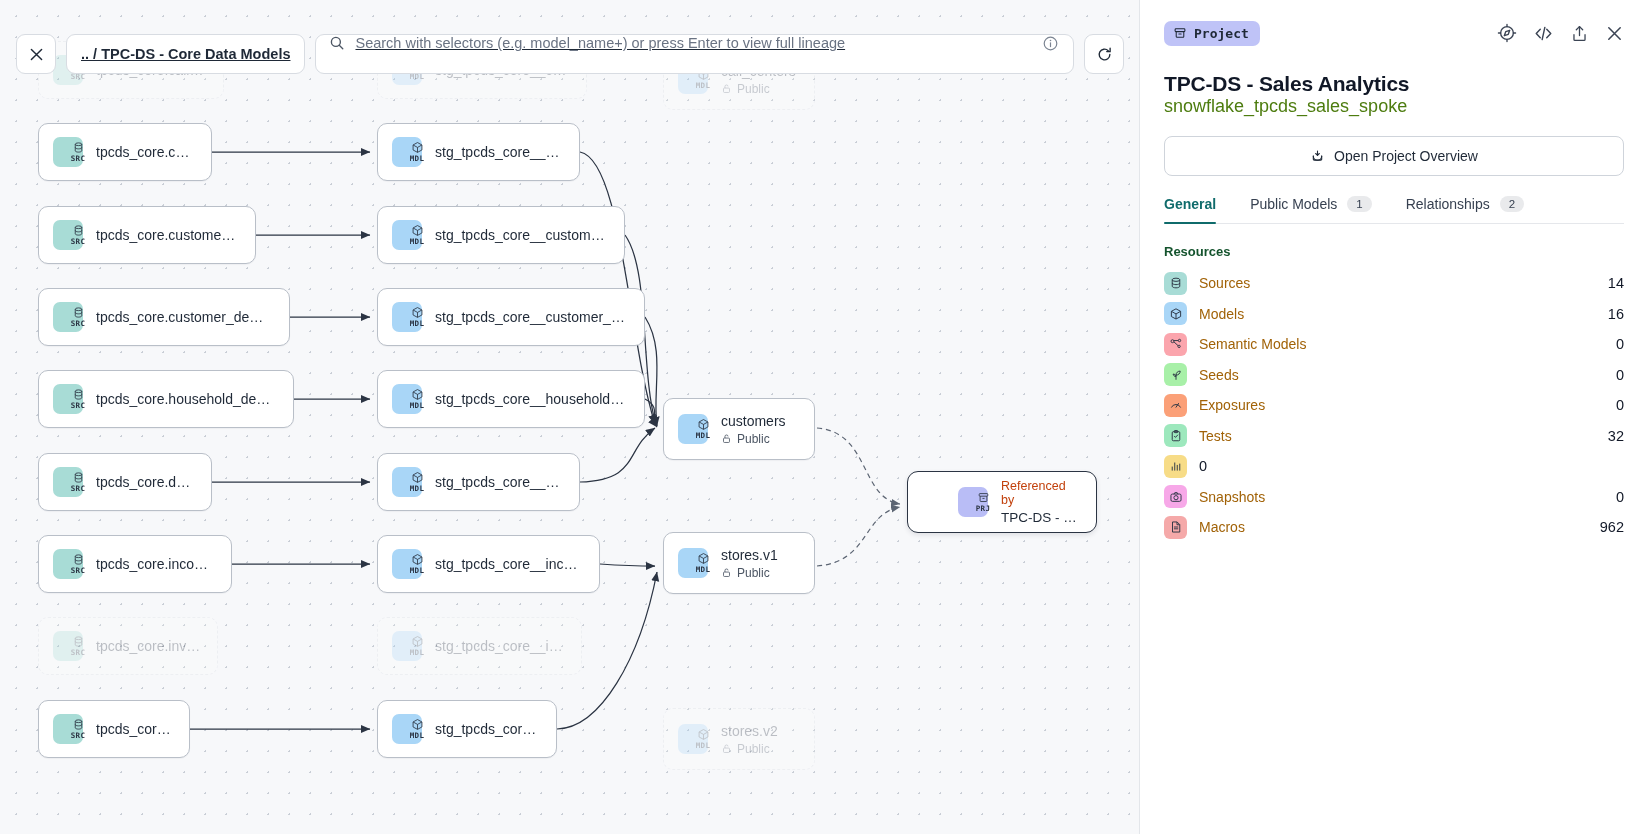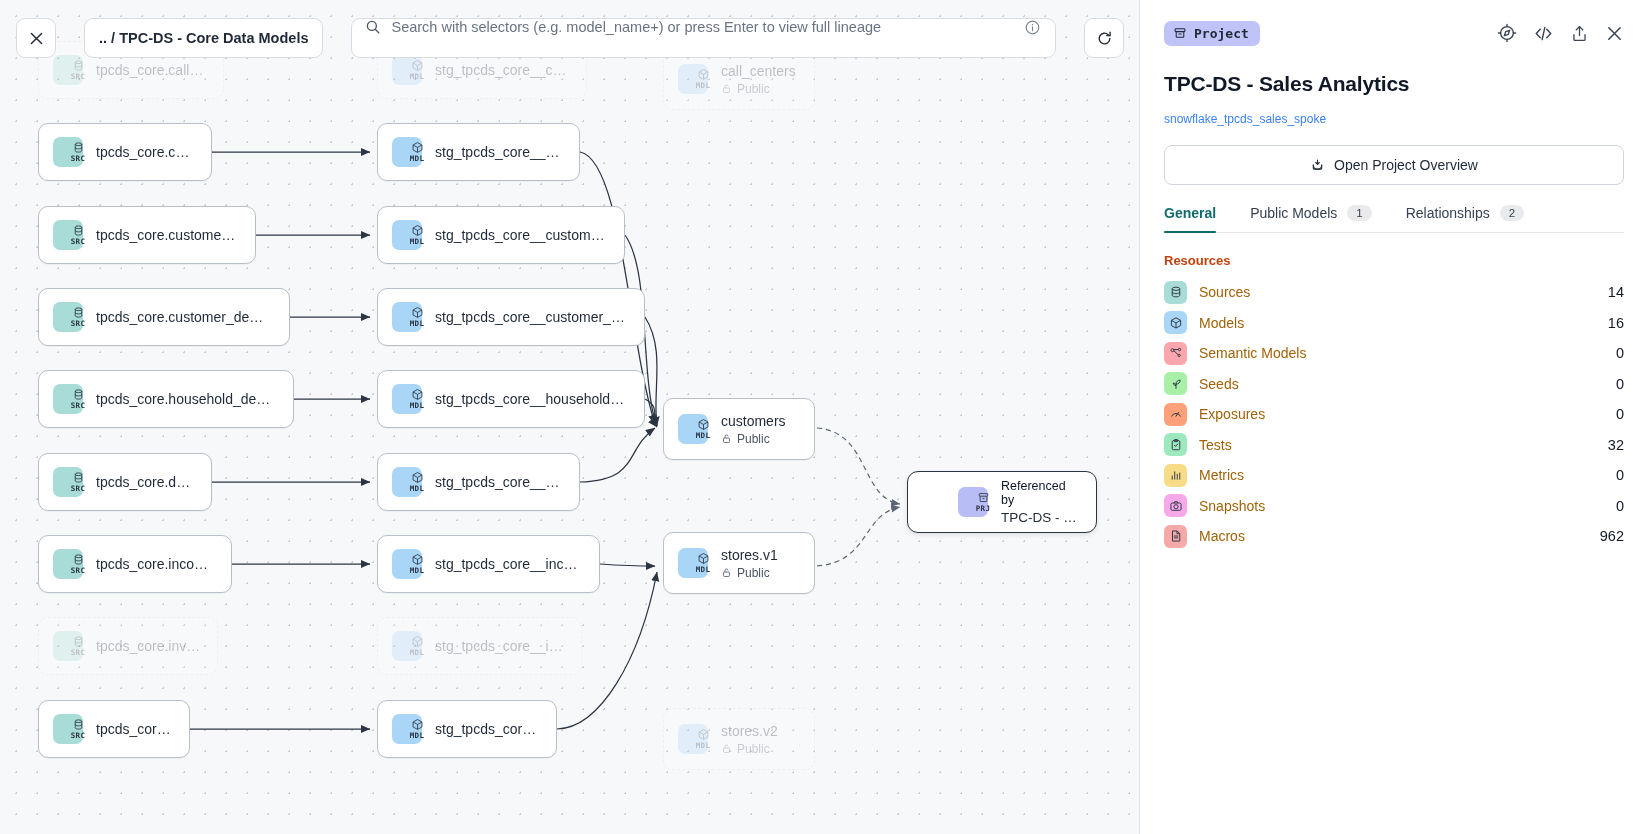--- a/index.html
+++ b/index.html
@@ -20,25 +20,26 @@
     background-image: radial-gradient(circle, #c9ced6 1px, transparent 1px);
     background-size: 21px 21px;
     background-position: 6px 6px;
     overflow: hidden;
     border-right: 1px solid #e3e6ea;
   }
   #edges { position: absolute; inset: 0; width: 1140px; height: 834px; pointer-events: none; }
 
   
   #topbar {
-    position: absolute; top: 0; left: 0;
+    position: absolute; top: 16px; left: 0;
     width: 1140px; height: 76px;
-    display: flex; align-items: center; gap: 28px;
+    display: flex; align-items: center; gap: 10px;
     padding: 0 16px;
     z-index: 20;
+    text-decoration: underline;
   }
   .tb-btn {
     background: #fff;
     border: 1px solid #d8dce2;
     border-radius: 9px;
     height: 40px;
     display: flex; align-items: center; justify-content: center;
     cursor: pointer;
   }
   #close-canvas-btn { width: 40px; flex: 0 0 40px; }
@@ -128,21 +129,21 @@
     background: rgba(255,255,255,.5);
     box-shadow: none;
   }
   .node.prj-node {
     border: 1.6px solid #2b3443;
     border-radius: 11px;
     height: 62px;
     box-shadow: 0 2px 5px rgba(16,24,40,.10);
   }
   .node.prj-node .nlabel { font-size: 13.5px; }
-  .node.prj-node .ntop { font-size: 12.5px; color: #0f172a; }
+  .node.prj-node .ntop { font-size: 12.5px; color: #c2410c; }
 
   
   #panel {
     width: 508px; height: 834px;
     background: #fff;
     padding: 16px 24px 0 24px;
     position: relative;
   }
   #panel-head { display: flex; align-items: center; justify-content: space-between; height: 34px; }
   #proj-chip {
@@ -158,21 +159,21 @@
   }
   #panel-actions { display: flex; align-items: center; gap: 16px; }
   .pact { cursor: pointer; display: flex; align-items: center; color: #4b5563; }
   #panel-title {
     margin-top: 22px;
     font-size: 21px;
     font-weight: 700;
     color: #111827;
     letter-spacing: -.2px;
   }
-  #panel-sub { margin-top: 16px; font-size: 12px; color: #3b82f6; }
+  #panel-sub { margin-top: 0; font-size: 18px; color: #4d7c0f; }
   #overview-btn {
     margin-top: 19px;
     width: 100%; height: 40px;
     background: #fff;
     border: 1px solid #cfd4db;
     border-radius: 8px;
     display: flex; align-items: center; justify-content: center; gap: 9px;
     font-size: 14px; color: #1f2937;
     cursor: pointer;
     font-family: "Liberation Sans", sans-serif;
@@ -195,21 +196,21 @@
     content: ""; position: absolute; left: 0; right: 0; bottom: -1px;
     height: 2.5px; background: #0f6b6b; border-radius: 2px;
   }
   .tab .cnt {
     background: #e9eaec; color: #374151;
     border-radius: 10px;
     font-size: 11.5px;
     padding: 2px 9px;
     font-weight: 400;
   }
-  #res-title { margin-top: 20px; font-size: 13px; font-weight: 700; color: #c2410c; }
+  #res-title { margin-top: 20px; font-size: 13px; font-weight: 700; color: #14532d; }
   #res-list { margin-top: 9px; }
   .res-row {
     display: flex; align-items: center;
     height: 30.5px;
     gap: 12px;
     cursor: pointer;
   }
   .res-ico {
     width: 23px; height: 23px; border-radius: 6px;
     flex: 0 0 23px;
@@ -763,21 +764,20 @@
         </div>
         <div class="res-row">
           <div class="res-ico" style="background: rgb(247, 220, 135);">
             <svg width="14" height="14" viewBox="0 0 20 20" fill="none" stroke="#2b3443" stroke-width="1.35">
               <path d="M4.6 16 L4.6 11.4" stroke-linecap="round"></path>
               <path d="M8.2 16 L8.2 5.6" stroke-linecap="round"></path>
               <path d="M11.8 16 L11.8 9" stroke-linecap="round"></path>
               <path d="M15.4 16 L15.4 7.2" stroke-linecap="round"></path>
             </svg>
           </div>
-          <div class="res-label">Metrics</div>
           <div class="res-val">0</div>
         </div>
         <div class="res-row">
           <div class="res-ico" style="background: rgb(247, 168, 232);">
             <svg width="14" height="14" viewBox="0 0 20 20" fill="none" stroke="#2b3443" stroke-width="1.35">
               <rect x="2.8" y="5.8" width="14.4" height="10.4" rx="2"></rect>
               <circle cx="10" cy="11" r="3"></circle>
               <path d="M7.2 5.8 L8.3 3.8 L11.7 3.8 L12.8 5.8"></path>
             </svg>
           </div>

